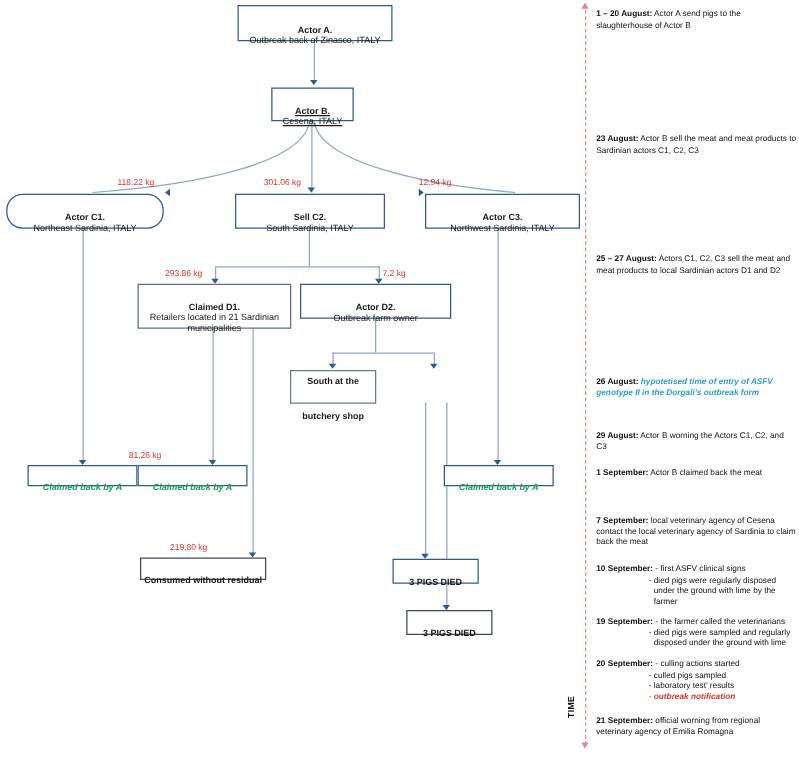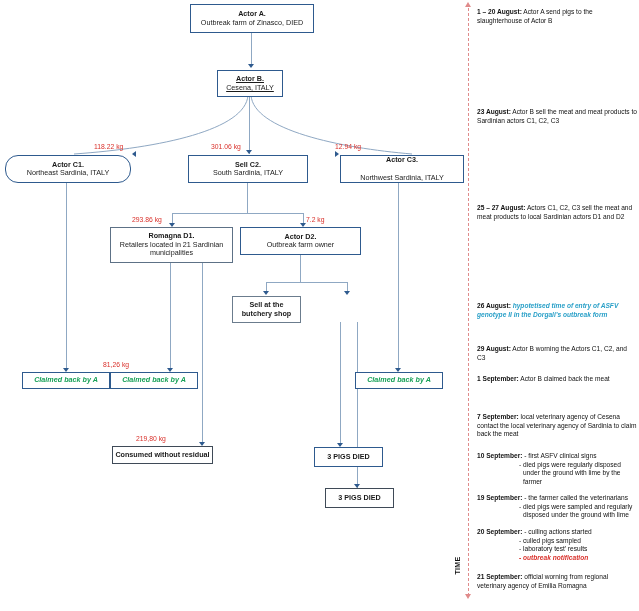--- a/index.html
+++ b/index.html
@@ -22,21 +22,21 @@
     background: #ffffff;
     display: flex;
     flex-direction: column;
     align-items: center;
     justify-content: center;
     text-align: center;
     color: #1a1a1a;
     line-height: 1.18;
     z-index: 5;
   }
-  .node .t1 { font-weight: bold; font-size: 7.2px; }
+  .node .t1 { font-weight: bold; font-size: 7.2px; margin-top: 19px; }
   .node .t2 { font-size: 7.2px; }
   .node.thick { border: 1.4px solid #5d7186; }
   .node.grey  { border: 1.4px solid #6b7c8d; }
   .node.green { border: 1px solid #2e5a8e; }
   .node.green .t1 { color: #18a058; font-weight: bold; font-size: 7.2px; font-style: italic; }
   .node.dark  { border: 1.3px solid #3f4a57; }
 
   
   .vline {
     position: absolute;
@@ -188,55 +188,55 @@
   <div class="arrow-d" style="left:344px; top:291px;"></div>
 
   <div class="vline" style="left:340px; top:322px; height:124px;"></div>
   <div class="arrow-d" style="left:337px; top:443px;"></div>
 
   <div class="vline" style="left:357px; top:322px; height:166px;"></div>
   <div class="arrow-d" style="left:354px; top:484px;"></div>
 
   <div class="node" style="left:190px; top:4px; width:124px; height:29px;">
     <span class="t1">Actor A.</span>
-    <span class="t2">Outbreak farm of Zinasco, DIED</span>
+    <span class="t2">Outbreak back of Zinasco, ITALY</span>
   </div>
 
   <div class="node" style="left:217px; top:70px; width:66px; height:27px;text-decoration:underline;">
     <span class="t1">Actor B.</span>
     <span class="t2">Cesena, ITALY</span>
   </div>
 
   <div class="node" style="left:5px; top:155px; width:126px; height:28px;border-radius:13px;">
     <span class="t1">Actor C1.</span>
     <span class="t2">Northeast Sardinia, ITALY</span>
   </div>
 
   <div class="node" style="left:188px; top:155px; width:120px; height:28px;">
     <span class="t1">Sell C2.</span>
     <span class="t2">South Sardinia, ITALY</span>
   </div>
 
-  <div class="node" style="left:340px; top:155px; width:124px; height:28px;justify-content:space-between;">
+  <div class="node" style="left:340px; top:155px; width:124px; height:28px;">
     <span class="t1">Actor C3.</span>
     <span class="t2">Northwest Sardinia, ITALY</span>
   </div>
 
   <div class="node thick" style="left:110px; top:227px; width:123px; height:36px; padding:0 3px;">
-    <span class="t1">Romagna D1.</span>
+    <span class="t1">Claimed D1.</span>
     <span class="t2">Retailers located in 21 Sardinian municipalities</span>
   </div>
 
   <div class="node" style="left:240px; top:227px; width:121px; height:28px;">
     <span class="t1">Actor D2.</span>
     <span class="t2">Outbreak farm owner</span>
   </div>
 
   <div class="node grey" style="left:232px; top:296px; width:69px; height:27px;">
-    <span class="t1">Sell at the</span>
+    <span class="t1">South at the</span>
     <span class="t1">butchery shop</span>
   </div>
 
 
   <div class="node green" style="left:22px; top:372px; width:88px; height:17px;">
     <span class="t1">Claimed back by A</span>
   </div>
 
   <div class="node green" style="left:110px; top:372px; width:88px; height:17px;">
     <span class="t1">Claimed back by A</span>

